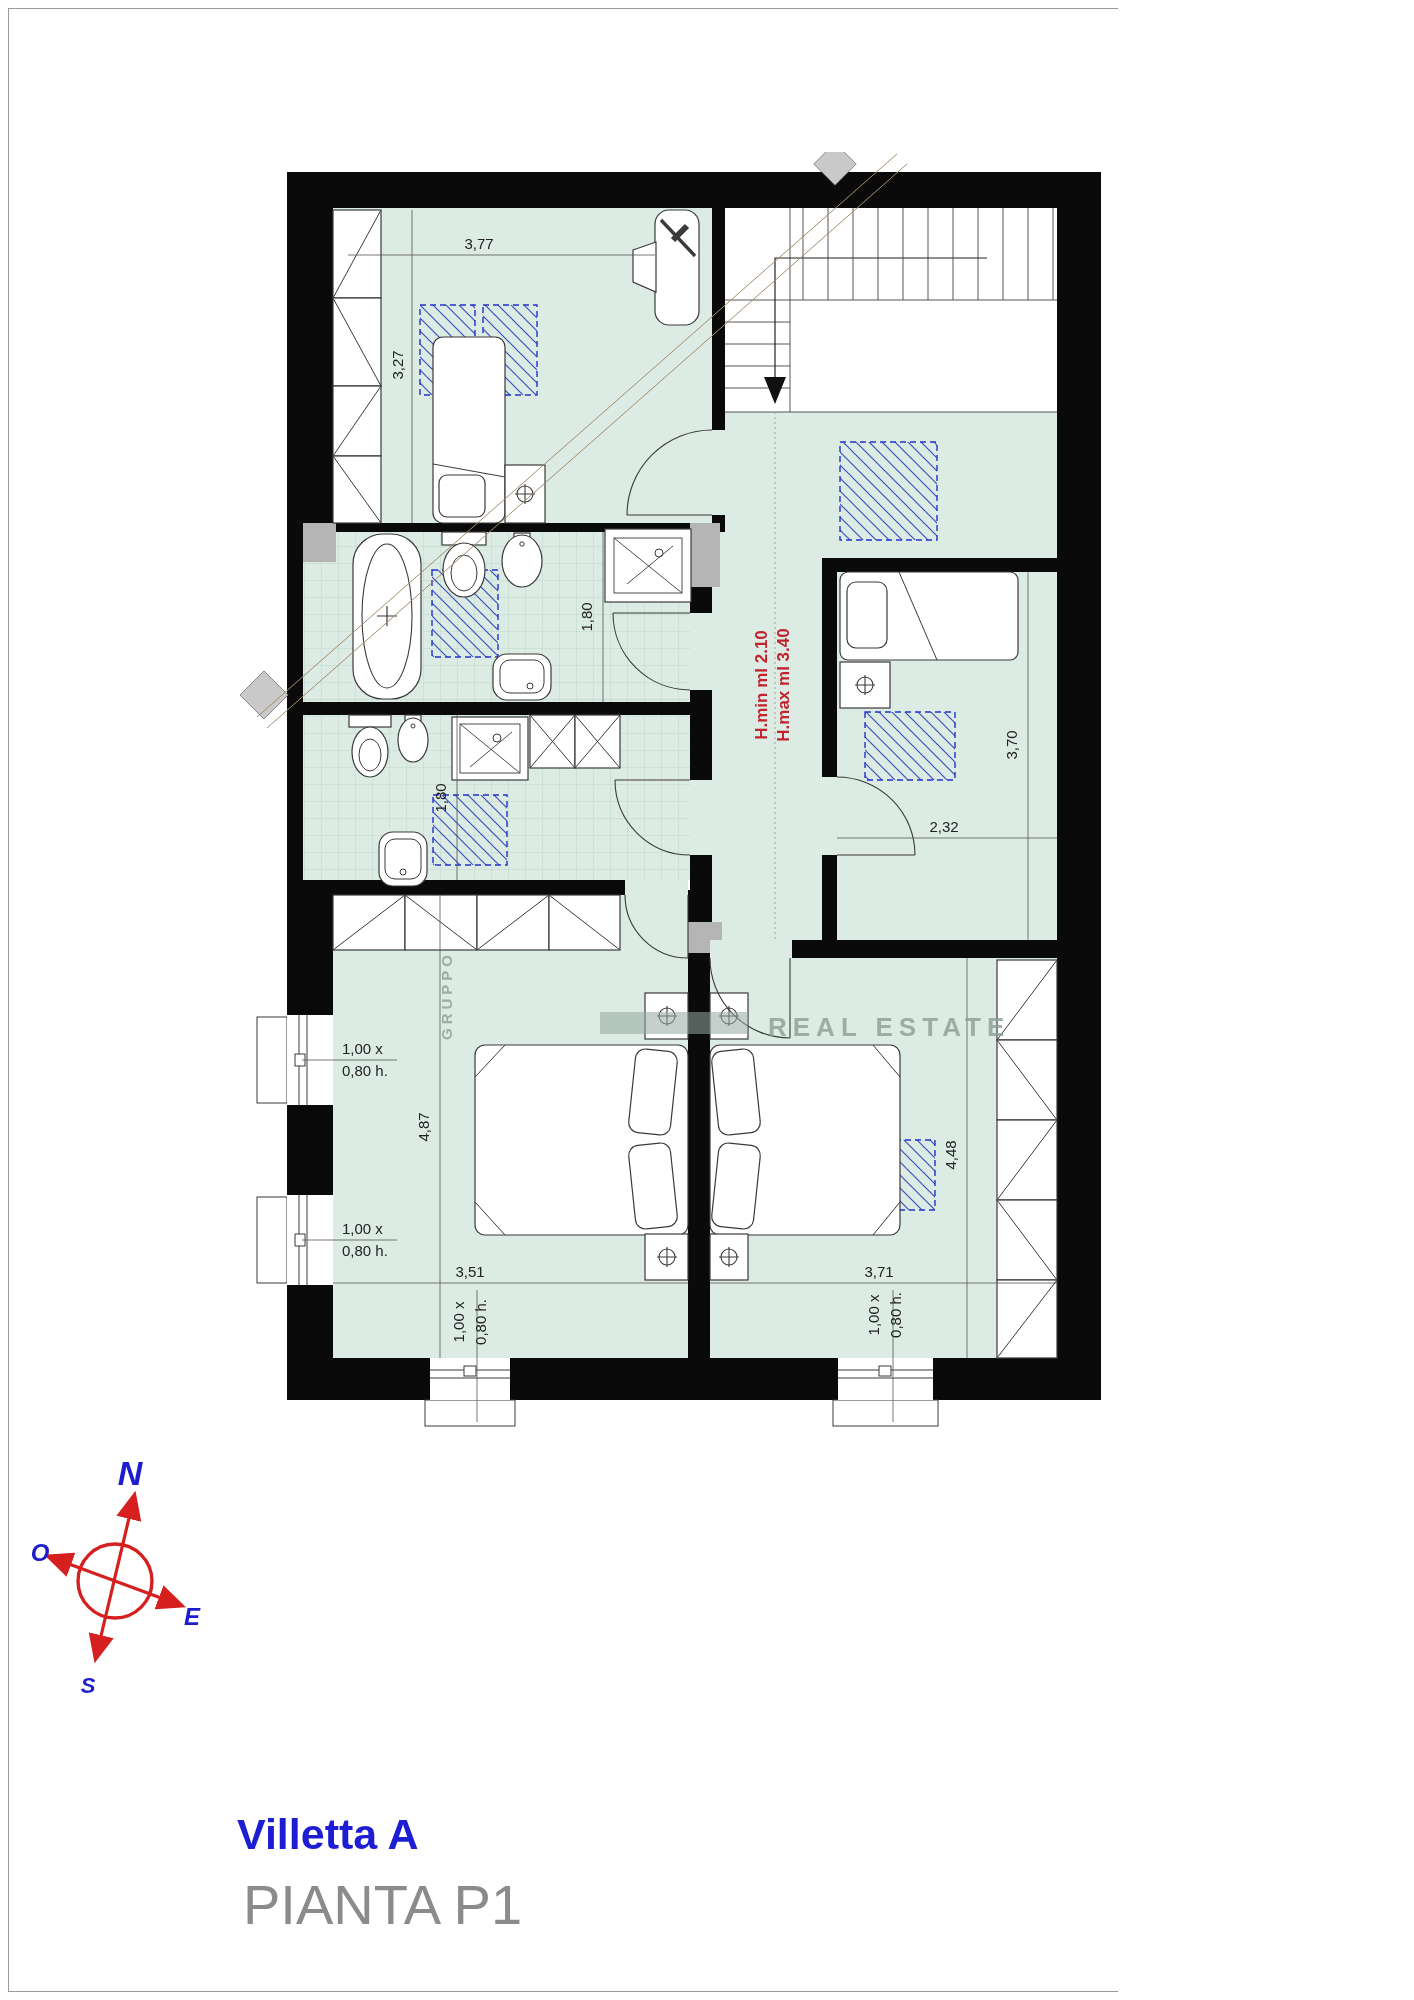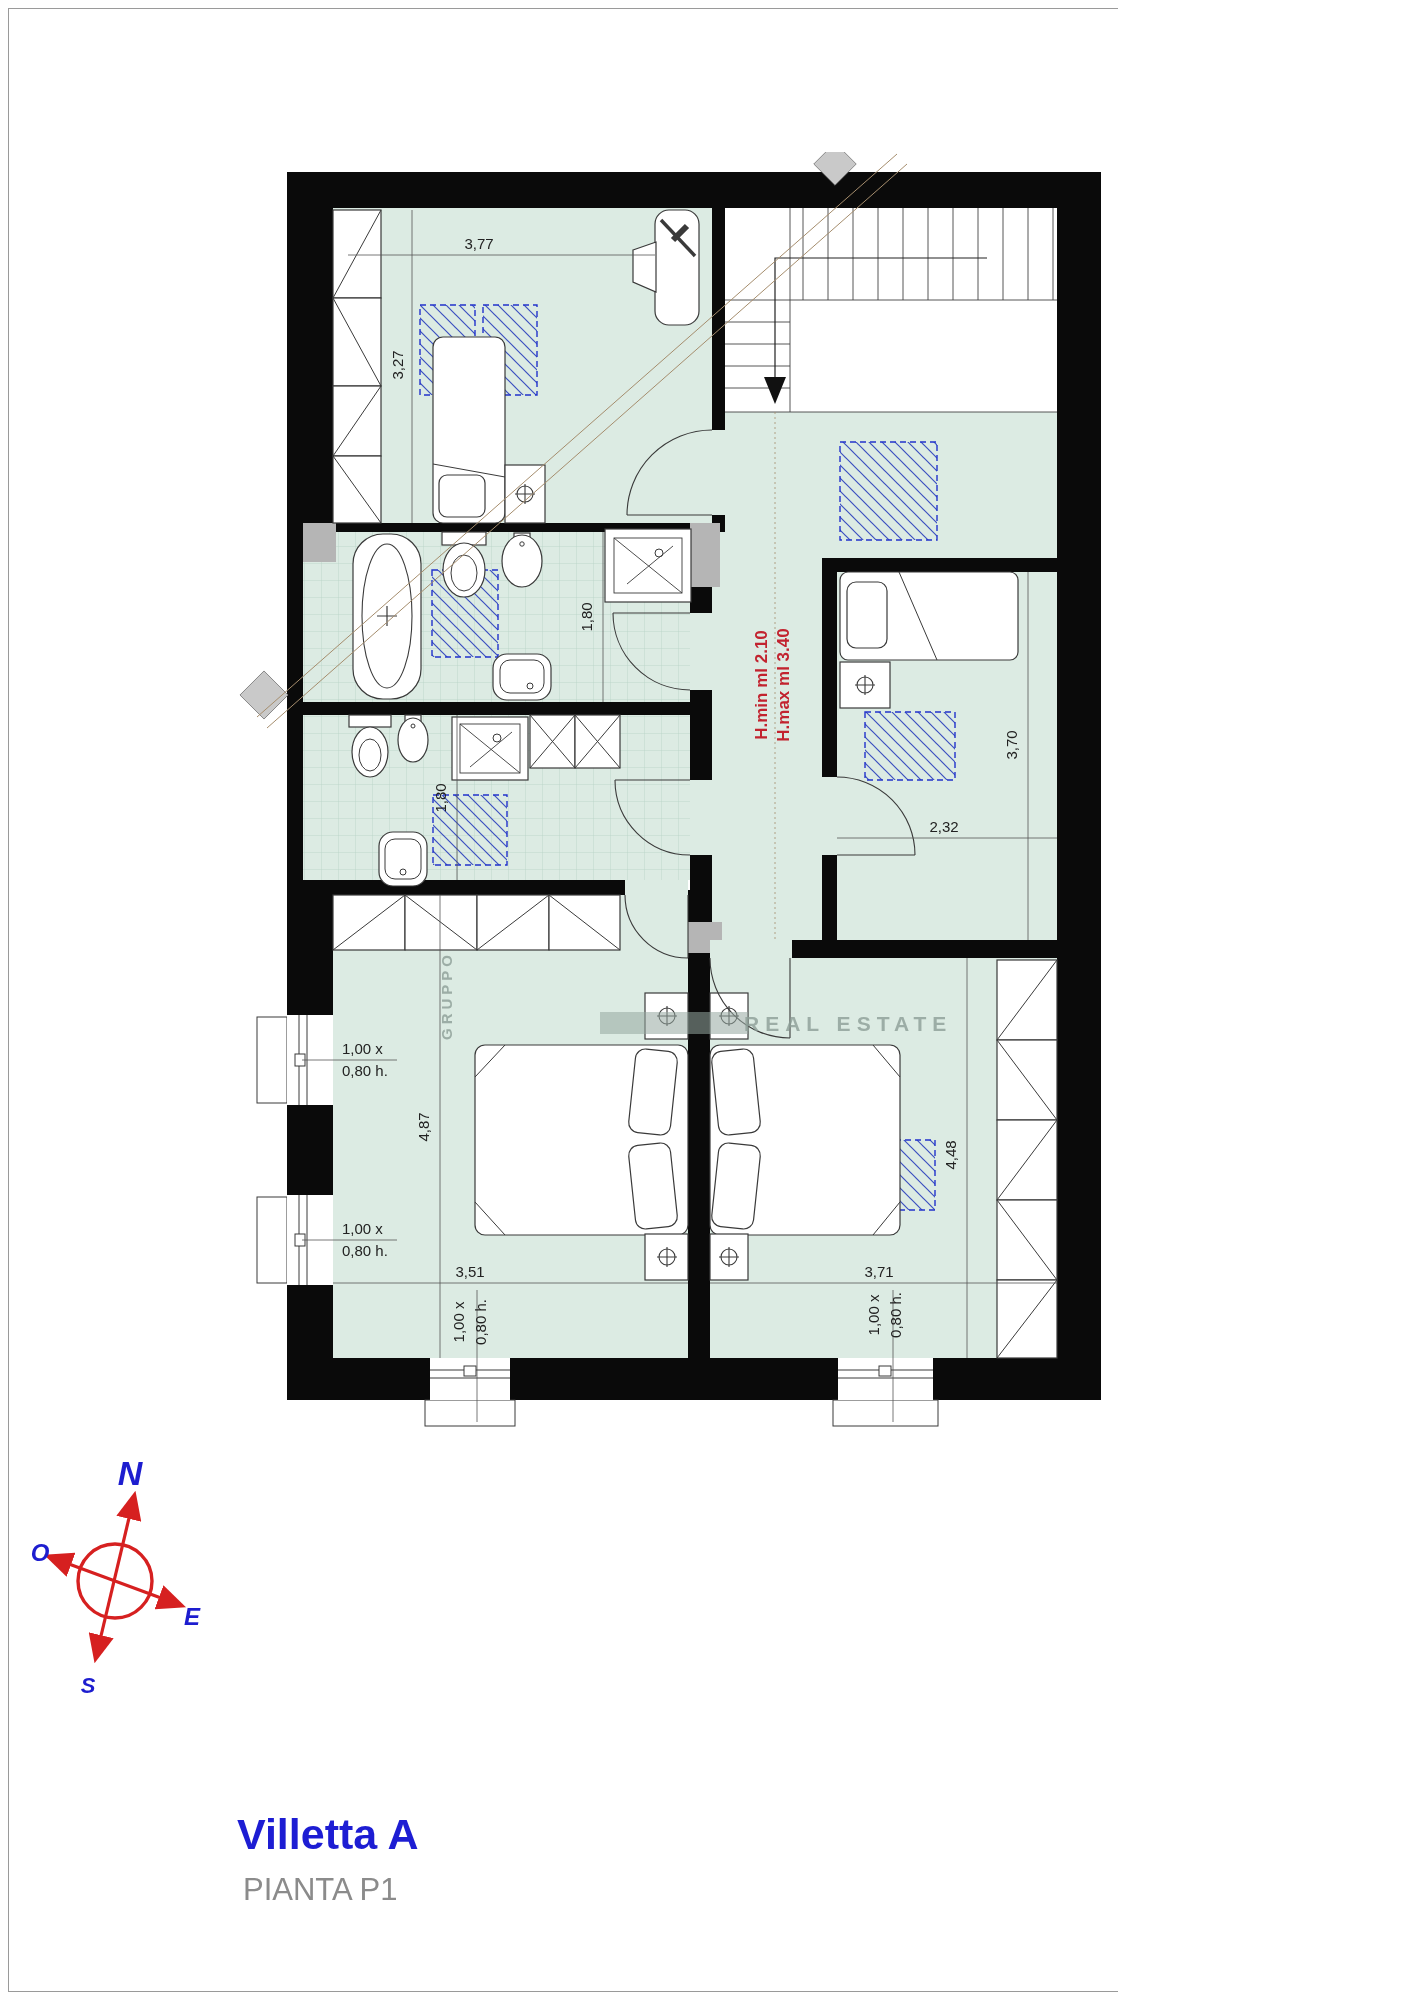--- a/index.html
+++ b/index.html
@@ -5,24 +5,24 @@
   html,body{margin:0;padding:0;background:#fff;}
   #page{position:relative;width:1118px;height:2000px;background:#fff;overflow:hidden;
         font-family:"Liberation Sans",sans-serif;}
   #frame{position:absolute;left:8px;top:8px;width:1396px;height:1982px;border:1px solid #9a9a9a;}
   #plan-svg{position:absolute;left:227px;top:152px;}
   .wm{position:absolute;color:rgba(150,168,160,0.62);font-weight:bold;}
   #wm-more{left:492px;top:938px;font-size:96px;letter-spacing:14px;line-height:1;}
   #wm-gruppo{left:438px;top:940px;width:110px;font-size:15px;letter-spacing:4px;
              transform:rotate(-90deg) translateX(-100px);transform-origin:0 0;color:rgba(140,158,150,0.8);}
   #wm-bar{position:absolute;left:600px;top:1012px;width:148px;height:22px;background:rgba(150,168,160,0.55);}
-  #wm-estate{left:744px;top:1012px;font-size:21px;letter-spacing:6px;color:rgba(140,158,150,0.8);}
+  #wm-estate{left:768px;top:1012px;font-size:26px;letter-spacing:6px;color:rgba(140,158,150,0.8);}
   #compass{position:absolute;left:30px;top:1435px;}
   #title-project{position:absolute;left:237px;top:1810px;font-size:43px;color:#1d1dd3;font-weight:bold;}
-  #title-drawing{position:absolute;left:243px;top:1872px;font-size:31px;color:#8b8b8b;}
+  #title-drawing{position:absolute;left:243px;top:1872px;font-size:56px;color:#8b8b8b;}
   text{font-family:"Liberation Sans",sans-serif;}
   .dim{font-size:15px;fill:#222;}
   .wlab{font-size:15px;fill:#222;}
   .furn{fill:#fff;stroke:#3a3a3a;stroke-width:1.2;}
   .door{fill:none;stroke:#3a3a3a;stroke-width:1.1;}
   .wall{fill:#0a0a0a;}
   .floor{fill:#dcebe3;}
 </style>
 </head>
 <body>

